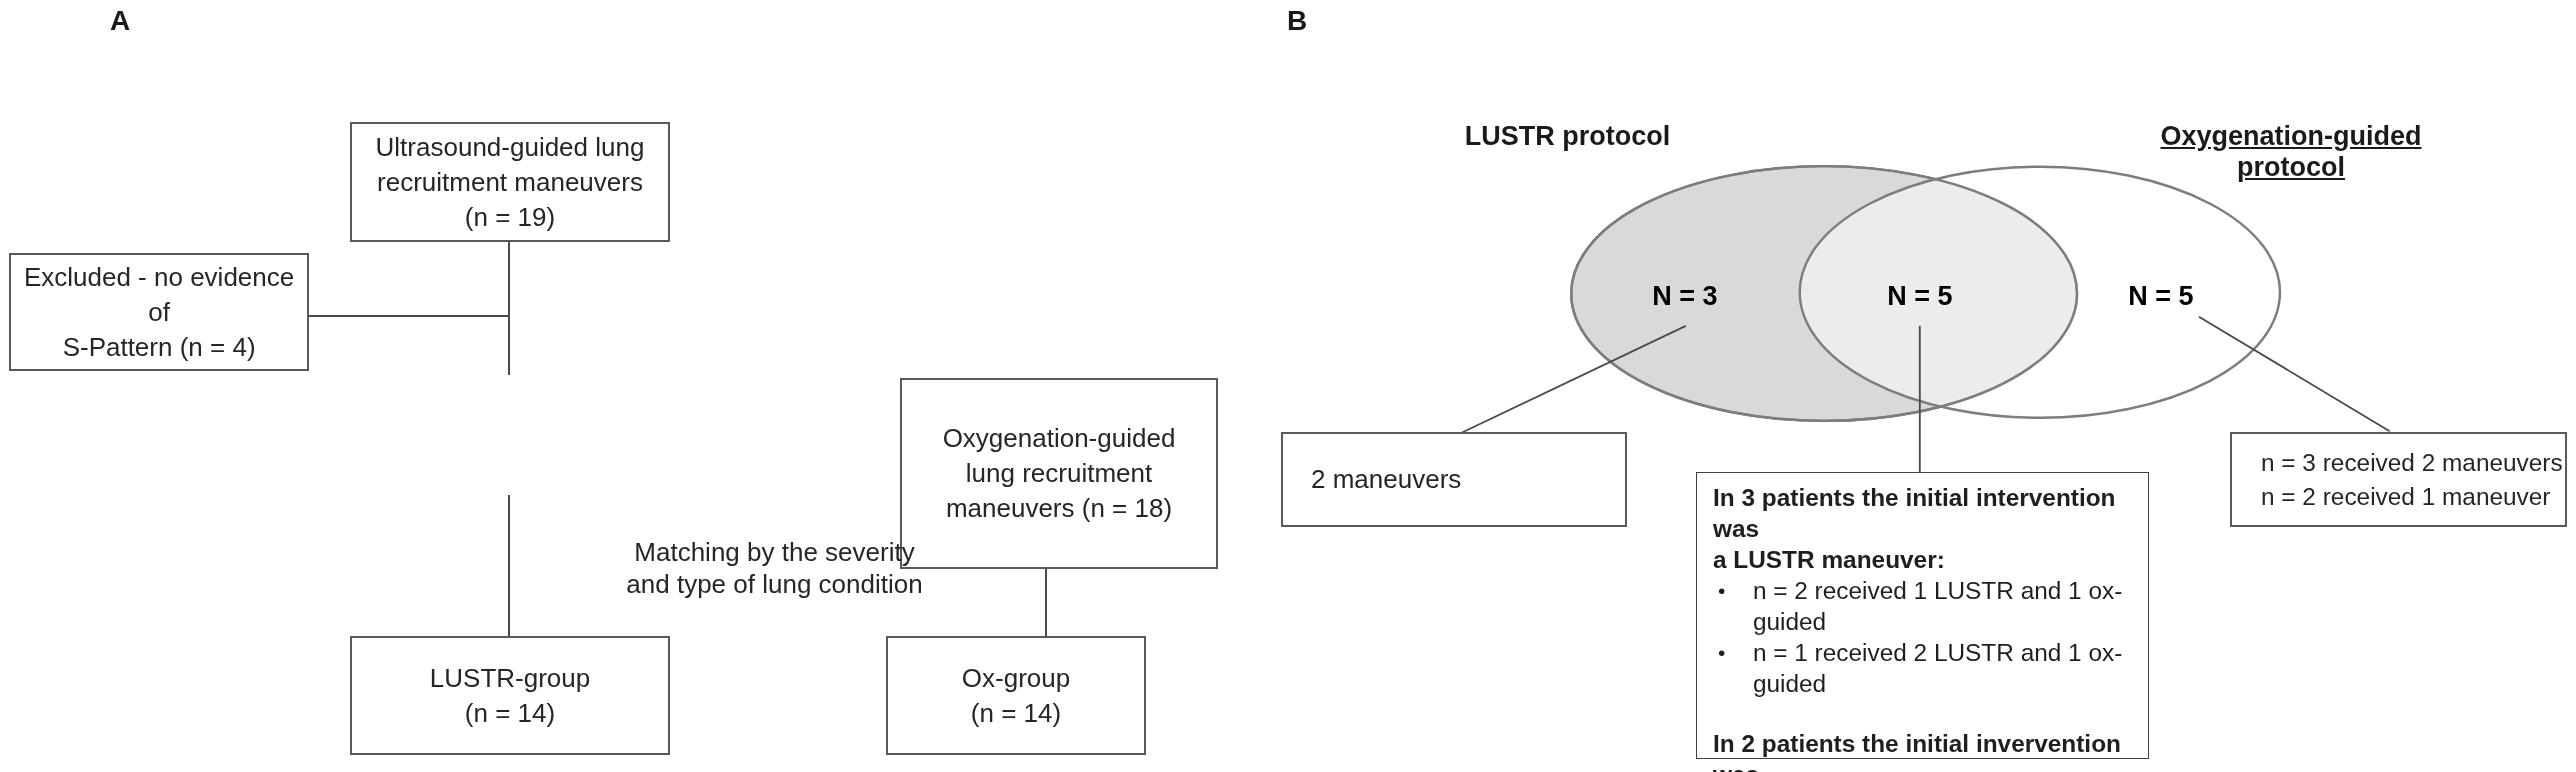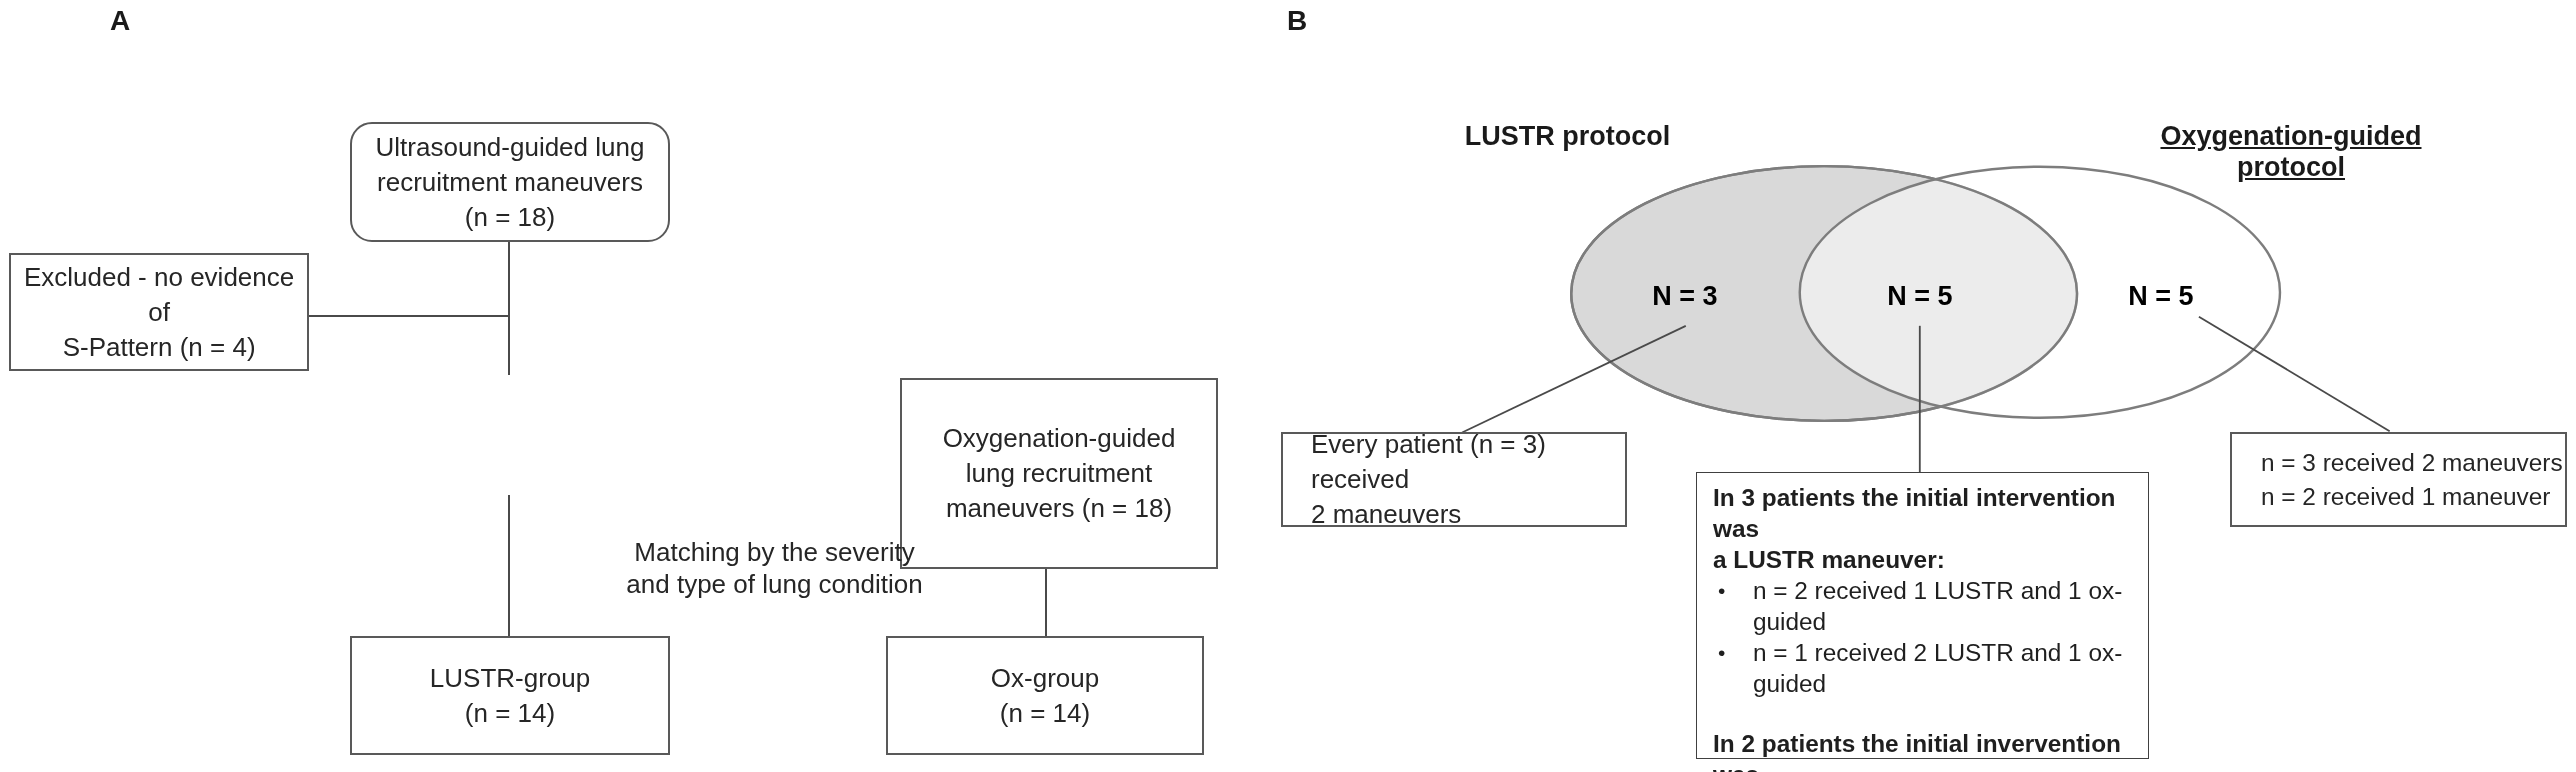--- a/index.html
+++ b/index.html
@@ -82,44 +82,44 @@
 
 <div id="figure">
 
   <div class="panel-label" style="left:110px; top:4.9px;">A</div>
 
   <div class="vline" style="left:508px; top:242px; width:1.8px; height:133px;"></div>
   <div class="hline" style="left:309px; top:315px; width:200px; height:1.8px;"></div>
   <div class="vline" style="left:508px; top:495px; width:1.8px; height:142px;"></div>
   <div class="vline" style="left:1045px; top:528px; width:1.8px; height:109px;"></div>
 
-  <div class="fbox" style="left:350px; top:122px; width:320px; height:120px;border-radius:22px;">
+  <div class="fbox" style="left:350px; top:122px; width:320px; height:120px;">
     <div>Ultrasound-guided lung</div>
     <div>recruitment maneuvers</div>
-    <div>(n = 18)</div>
+    <div>(n = 19)</div>
   </div>
 
   <div class="fbox" style="left:9.1px; top:253px; width:300px; height:118px;">
     <div>Excluded - no evidence of</div>
     <div>S-Pattern (n = 4)</div>
   </div>
 
 
   <div class="fbox" style="left:888px; top:378px; width:318px; height:191px;margin-left:12px;">
     <div>Oxygenation-guided</div>
     <div>lung recruitment</div>
     <div>maneuvers (n = 18)</div>
   </div>
 
   <div class="fbox" style="left:350px; top:636px; width:320px; height:119px;">
     <div>LUSTR-group</div>
     <div>(n = 14)</div>
   </div>
 
-  <div class="fbox" style="left:886px; top:636px; width:318px; height:119px;">
+  <div class="fbox" style="left:886px; top:636px; width:260px; height:119px;">
     <div>Ox-group</div>
     <div>(n = 14)</div>
   </div>
 
   <div class="note" style="left:622px; top:536px; width:305px;">
     <div>Matching by the severity</div>
     <div>and type of lung condition</div>
   </div>
 
   <div class="panel-label" style="left:1287px; top:4.9px;">B</div>
@@ -135,21 +135,20 @@
     <line x1="683" y1="277" x2="316" y2="452" stroke="#4a4a4a" stroke-width="3"></line>
     <line x1="1067" y1="277" x2="1067" y2="517" stroke="#4a4a4a" stroke-width="3"></line>
     <line x1="1525" y1="262" x2="1838" y2="450" stroke="#4a4a4a" stroke-width="3"></line>
   </svg>
 
   <div class="nlabel" style="left:1624px; top:282px;">N = 3</div>
   <div class="nlabel" style="left:1859px; top:282px;">N = 5</div>
   <div class="nlabel" style="left:2100px; top:282px;">N = 5</div>
 
   <div class="fbox align-left" style="left:1281px; top:432px; width:346px; height:95px; padding-left:28px; font-size:26px; line-height:35px;">
-    <div>Every patient (n = 3) received</div>
     <div>2 maneuvers</div>
   </div>
 
   <div class="midbox">
     <div class="bold-line">In 3 patients the initial intervention was</div>
     <div class="bold-line">a LUSTR maneuver:</div>
     <div class="bullet-row">
       <span class="bullet-glyph">•</span>
       <span>n = 2 received 1 LUSTR and 1 ox-guided</span>
     </div>

